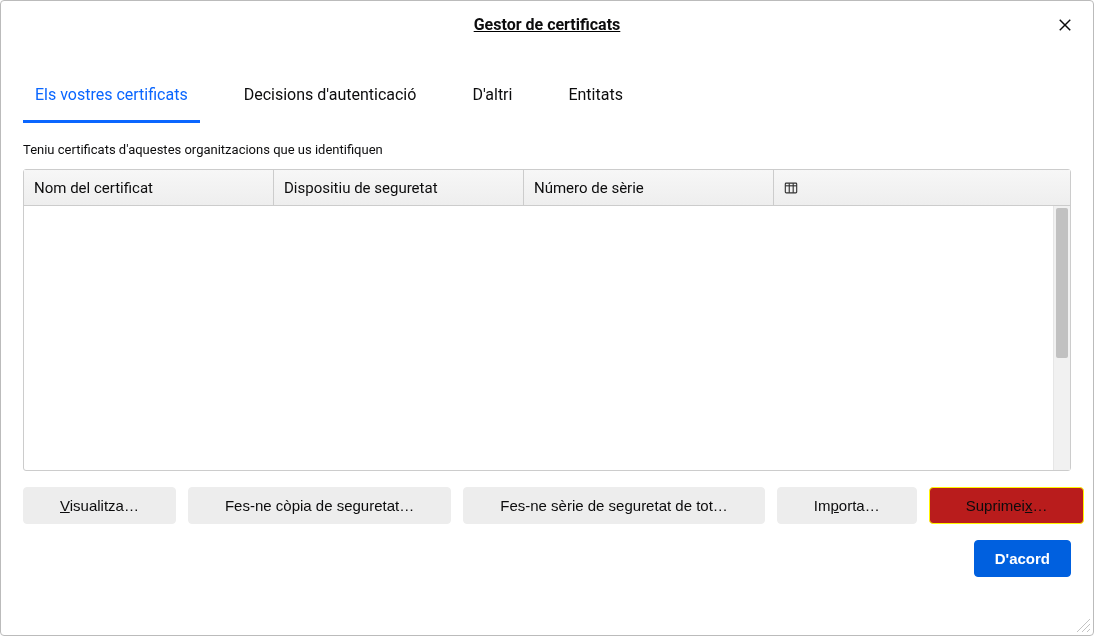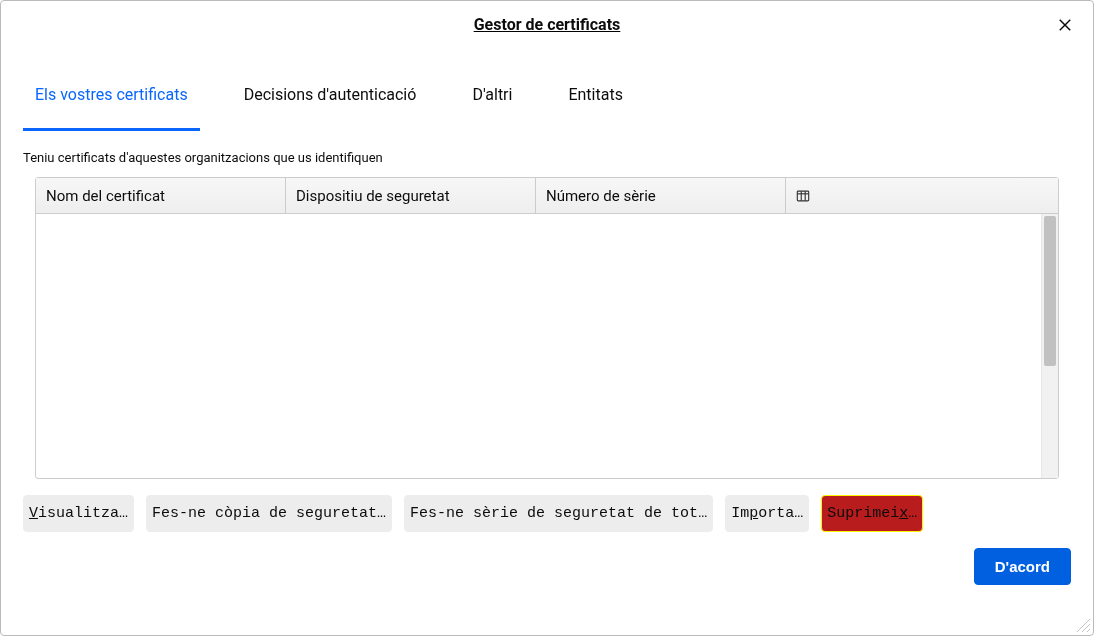--- a/index.html
+++ b/index.html
@@ -51,40 +51,40 @@
 
     .tabs {
       display: flex;
       gap: 32px;
       padding: 0 22px;
       border-bottom: 1px solid transparent;
       align-items: flex-end;
       margin-top: 28px;
     }
     .tab {
-      padding: 10px 12px 24px 12px;
+      padding: 10px 12px 16px 12px;
       font-size: 16px;
       color: #0c0c0d;
       cursor: pointer;
       border-bottom: 3px solid transparent;
       white-space: nowrap;
     }
     .tab.active {
       color: #0a66ff;
       border-bottom: 3px solid #0a66ff;
     }
 
     .description {
       font-size: 13px;
       color: #0c0c0d;
       padding: 18px 22px 12px 22px;
     }
 
     .table-wrap {
-      margin: 0 34px;
+      margin: 0 22px;
       border: 1px solid #ccc;
       border-radius: 3px;
       height: 302px;
       display: flex;
       flex-direction: column;
       position: relative;
       background: #fff;
     }
     .table-header {
       display: flex;
@@ -143,24 +143,23 @@
       gap: 12px;
       padding: 16px 22px 8px 22px;
       flex-wrap: nowrap;
     }
     .btn {
       background: #ededed;
       border: 1px solid #ededed;
       border-radius: 4px;
       font-size: 15px;
       color: #0c0c0d;
-      padding: 9px 5px;
+      padding: 9px 36px;
       cursor: pointer;
       white-space: nowrap;
-      font-family: Liberation Mono, monospace;
     }
     .btn .ul { text-decoration: underline; }
     .btn.highlight {
       background: #b91c1c;
       border-color: #fff500;
     }
 
     .footer {
       display: flex;
       justify-content: flex-end;

